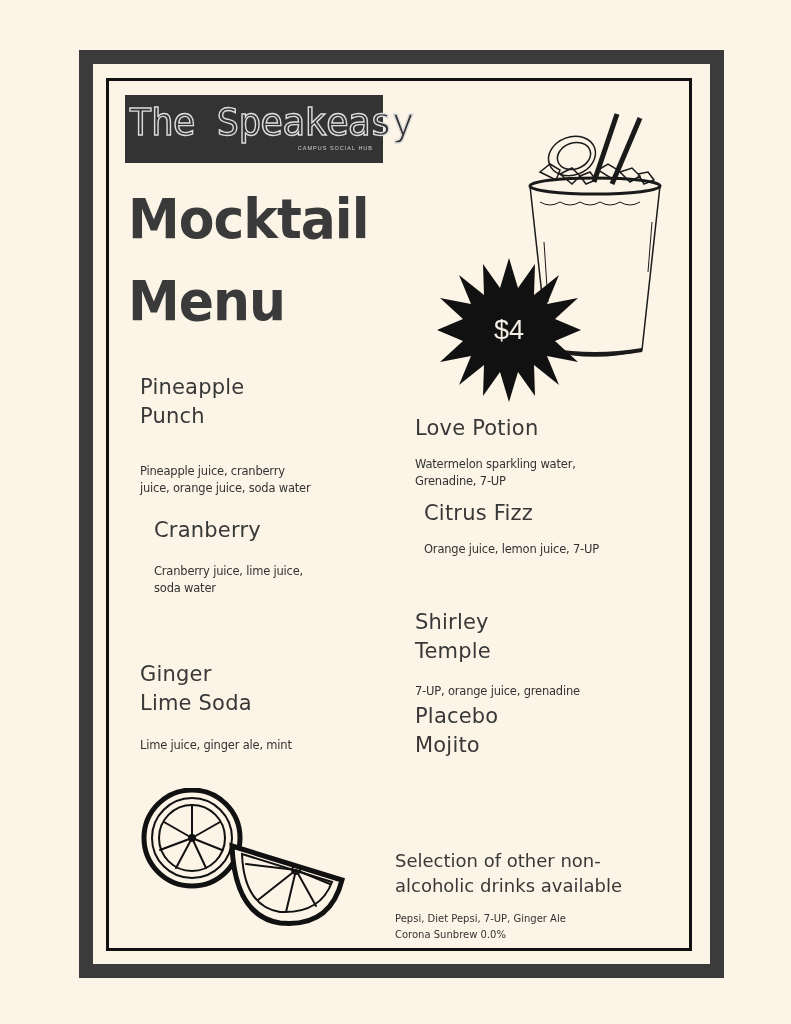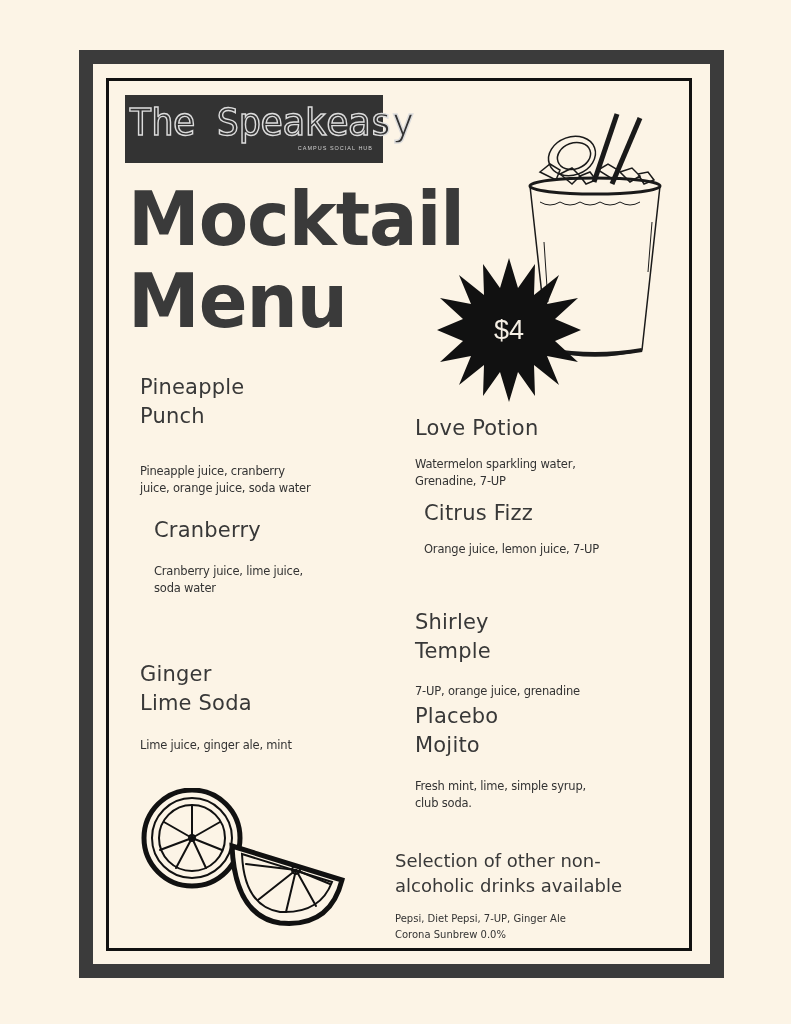--- a/index.html
+++ b/index.html
@@ -35,21 +35,21 @@
     white-space: nowrap;
   }
   .logo-sub {
     position: absolute; right: 10px; top: 50px;
     font-family: "Liberation Sans", sans-serif;
     font-size: 5.5px; letter-spacing: 1px; color: #cfcfcf;
   }
   .title {
     position: absolute; left: 128px; top: 176px;
     font-family: "DejaVu Sans", sans-serif; font-weight: bold;
-    font-size: 72px; line-height: 82px; color: #3a3a3a;
+    font-size: 52px; line-height: 82px; color: #3a3a3a;
     letter-spacing: -1px;
   }
   .title div { transform: scaleY(1.05); transform-origin: left top; }
   .drink { position: absolute; }
   .drink-name {
     font-family: "DejaVu Sans", sans-serif;
     font-size: 21px; line-height: 29px; color: #383838;
     letter-spacing: 0.2px;
   }
   .drink-desc {
@@ -176,24 +176,20 @@
   </div>
   <div class="drink-desc" style="margin-top:17px;">
     <div>7-UP, orange juice, grenadine</div>
   </div>
 </div>
 
 <div class="drink" style="left:415px; top:702px; width:260px;">
   <div class="drink-name">
     <div>Placebo</div>
     <div>Mojito</div>
-  </div>
-  <div class="drink-desc" style="margin-top:18px;">
-    <div>Fresh mint, lime, simple syrup,</div>
-    <div>club soda.</div>
   </div>
 </div>
 
 <svg class="citrus" viewBox="0 0 210 140">
   <g fill="none" stroke="#111" stroke-linecap="round">
     <circle cx="52" cy="50" r="48" stroke-width="5"></circle>
     <circle cx="52" cy="50" r="40" stroke-width="2"></circle>
     <circle cx="52" cy="50" r="33" stroke-width="2"></circle>
     <circle cx="52" cy="50" r="3" stroke-width="2"></circle>
     <g stroke-width="2">

